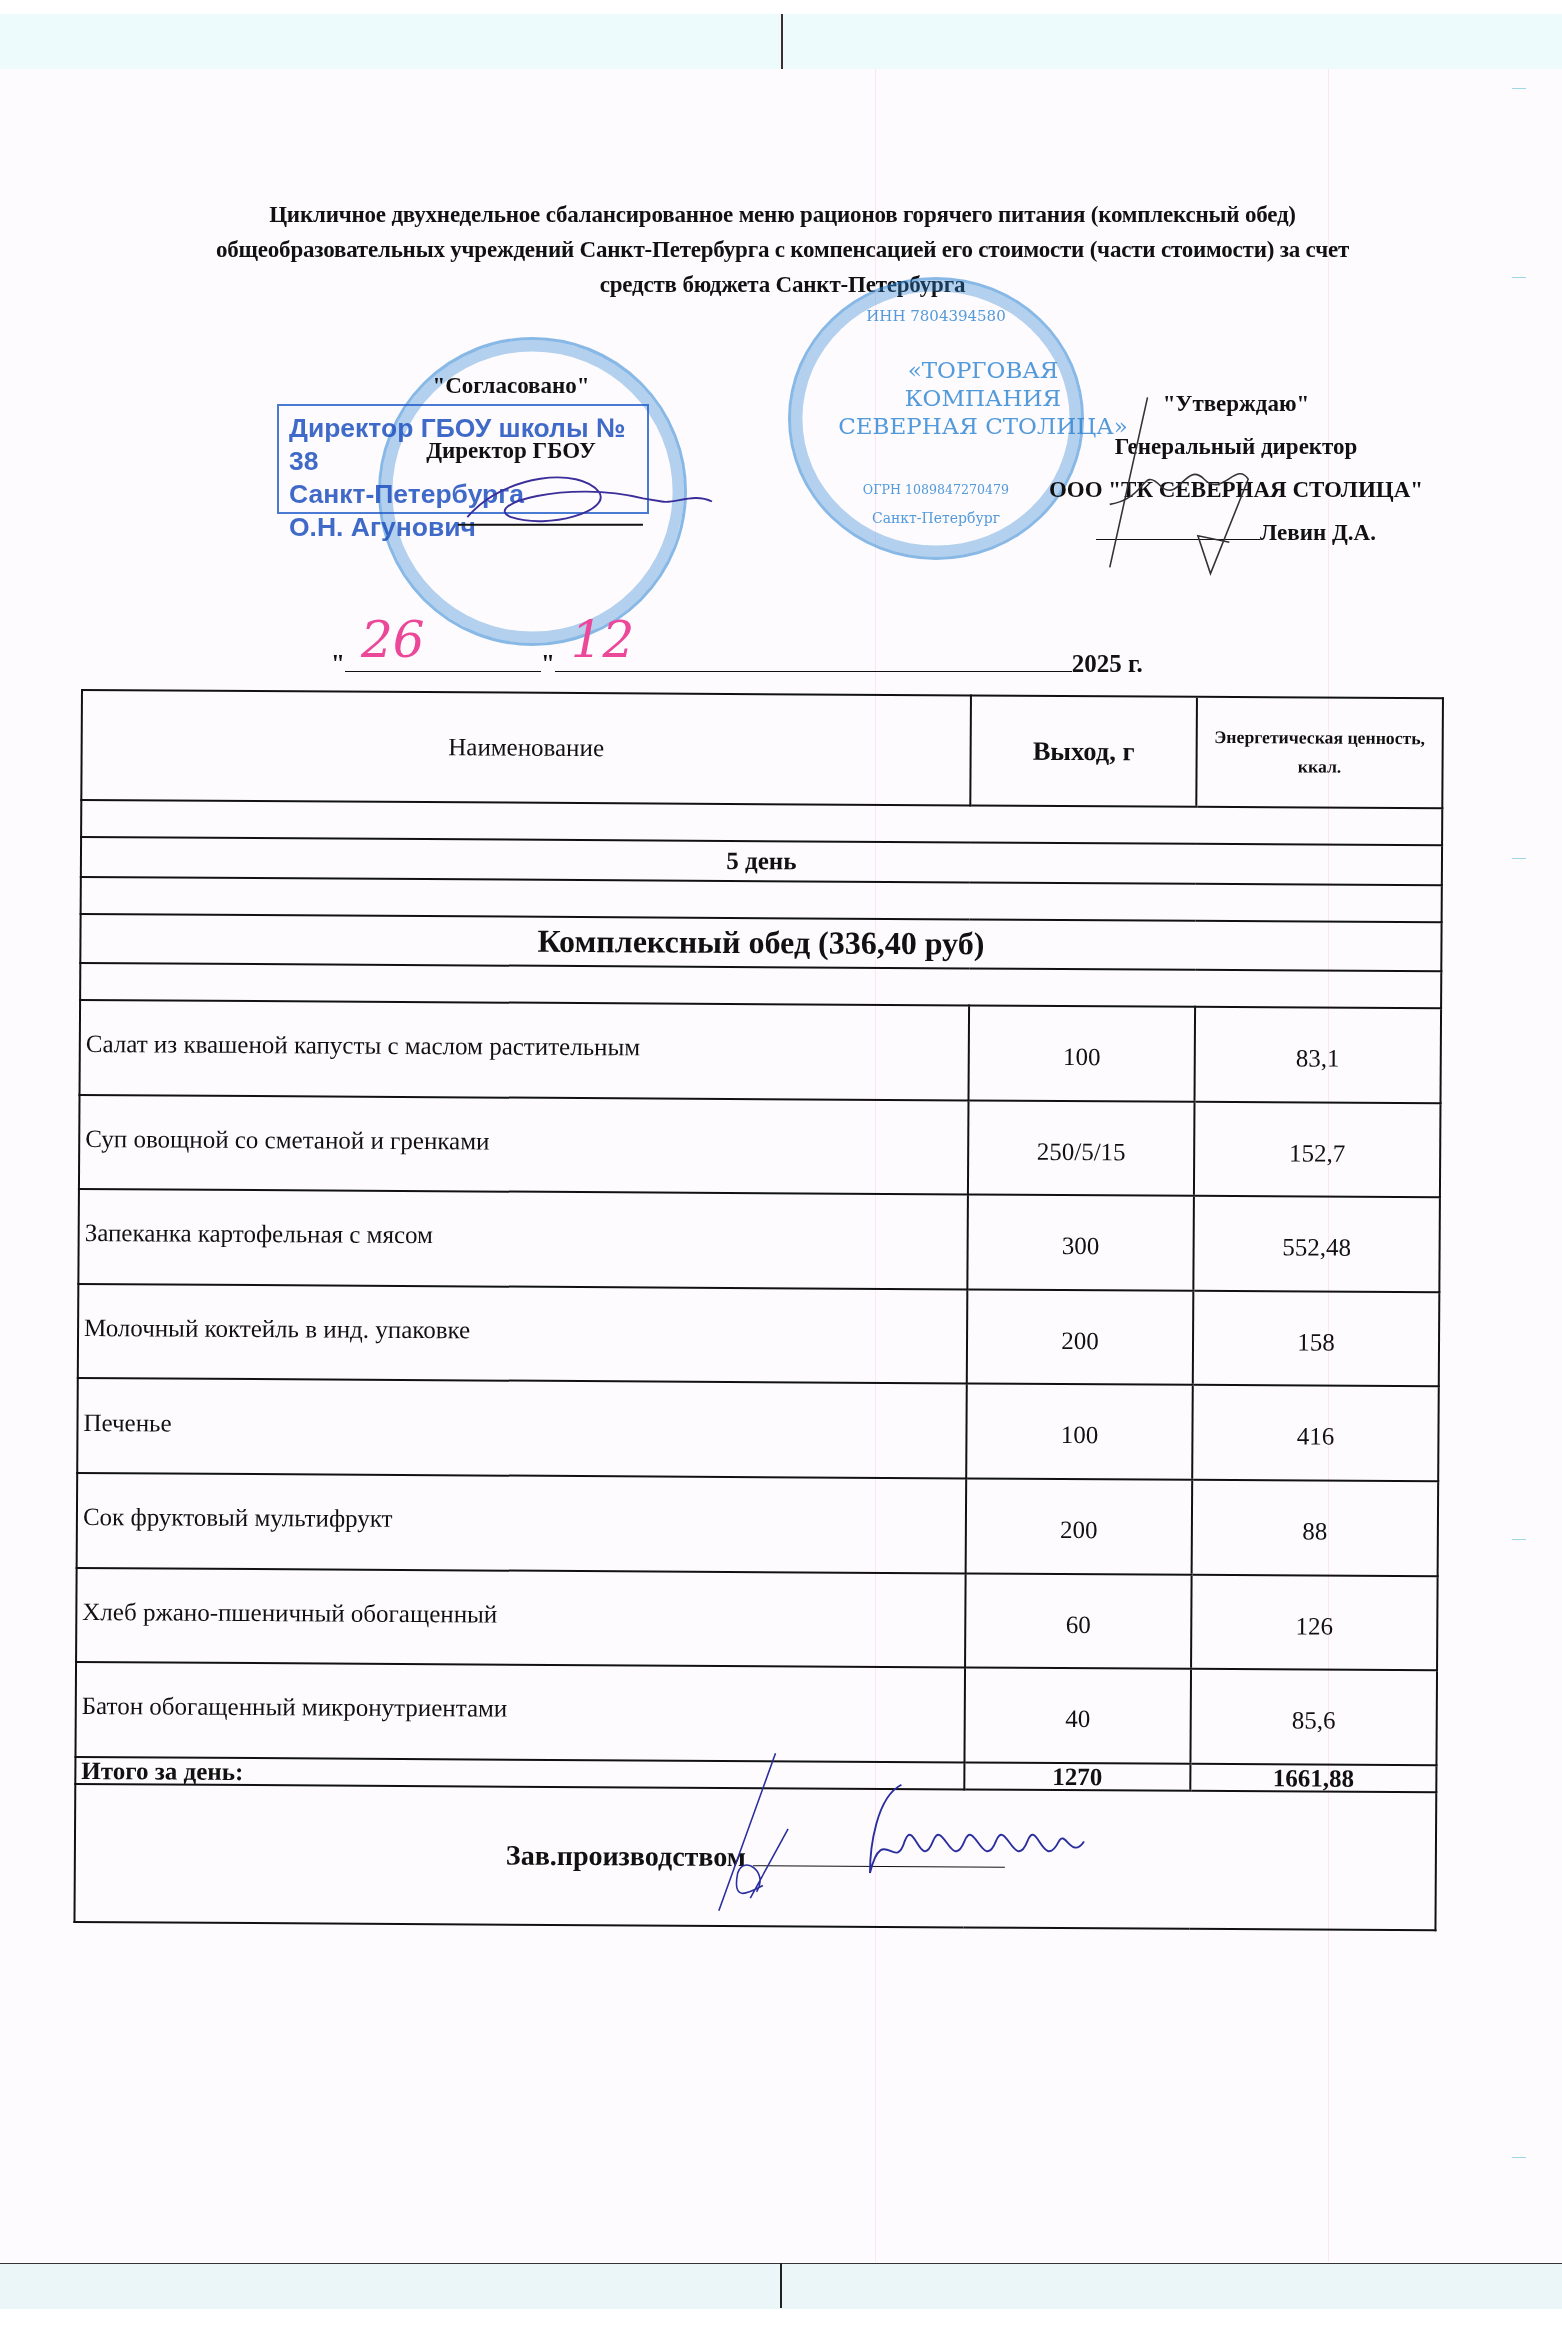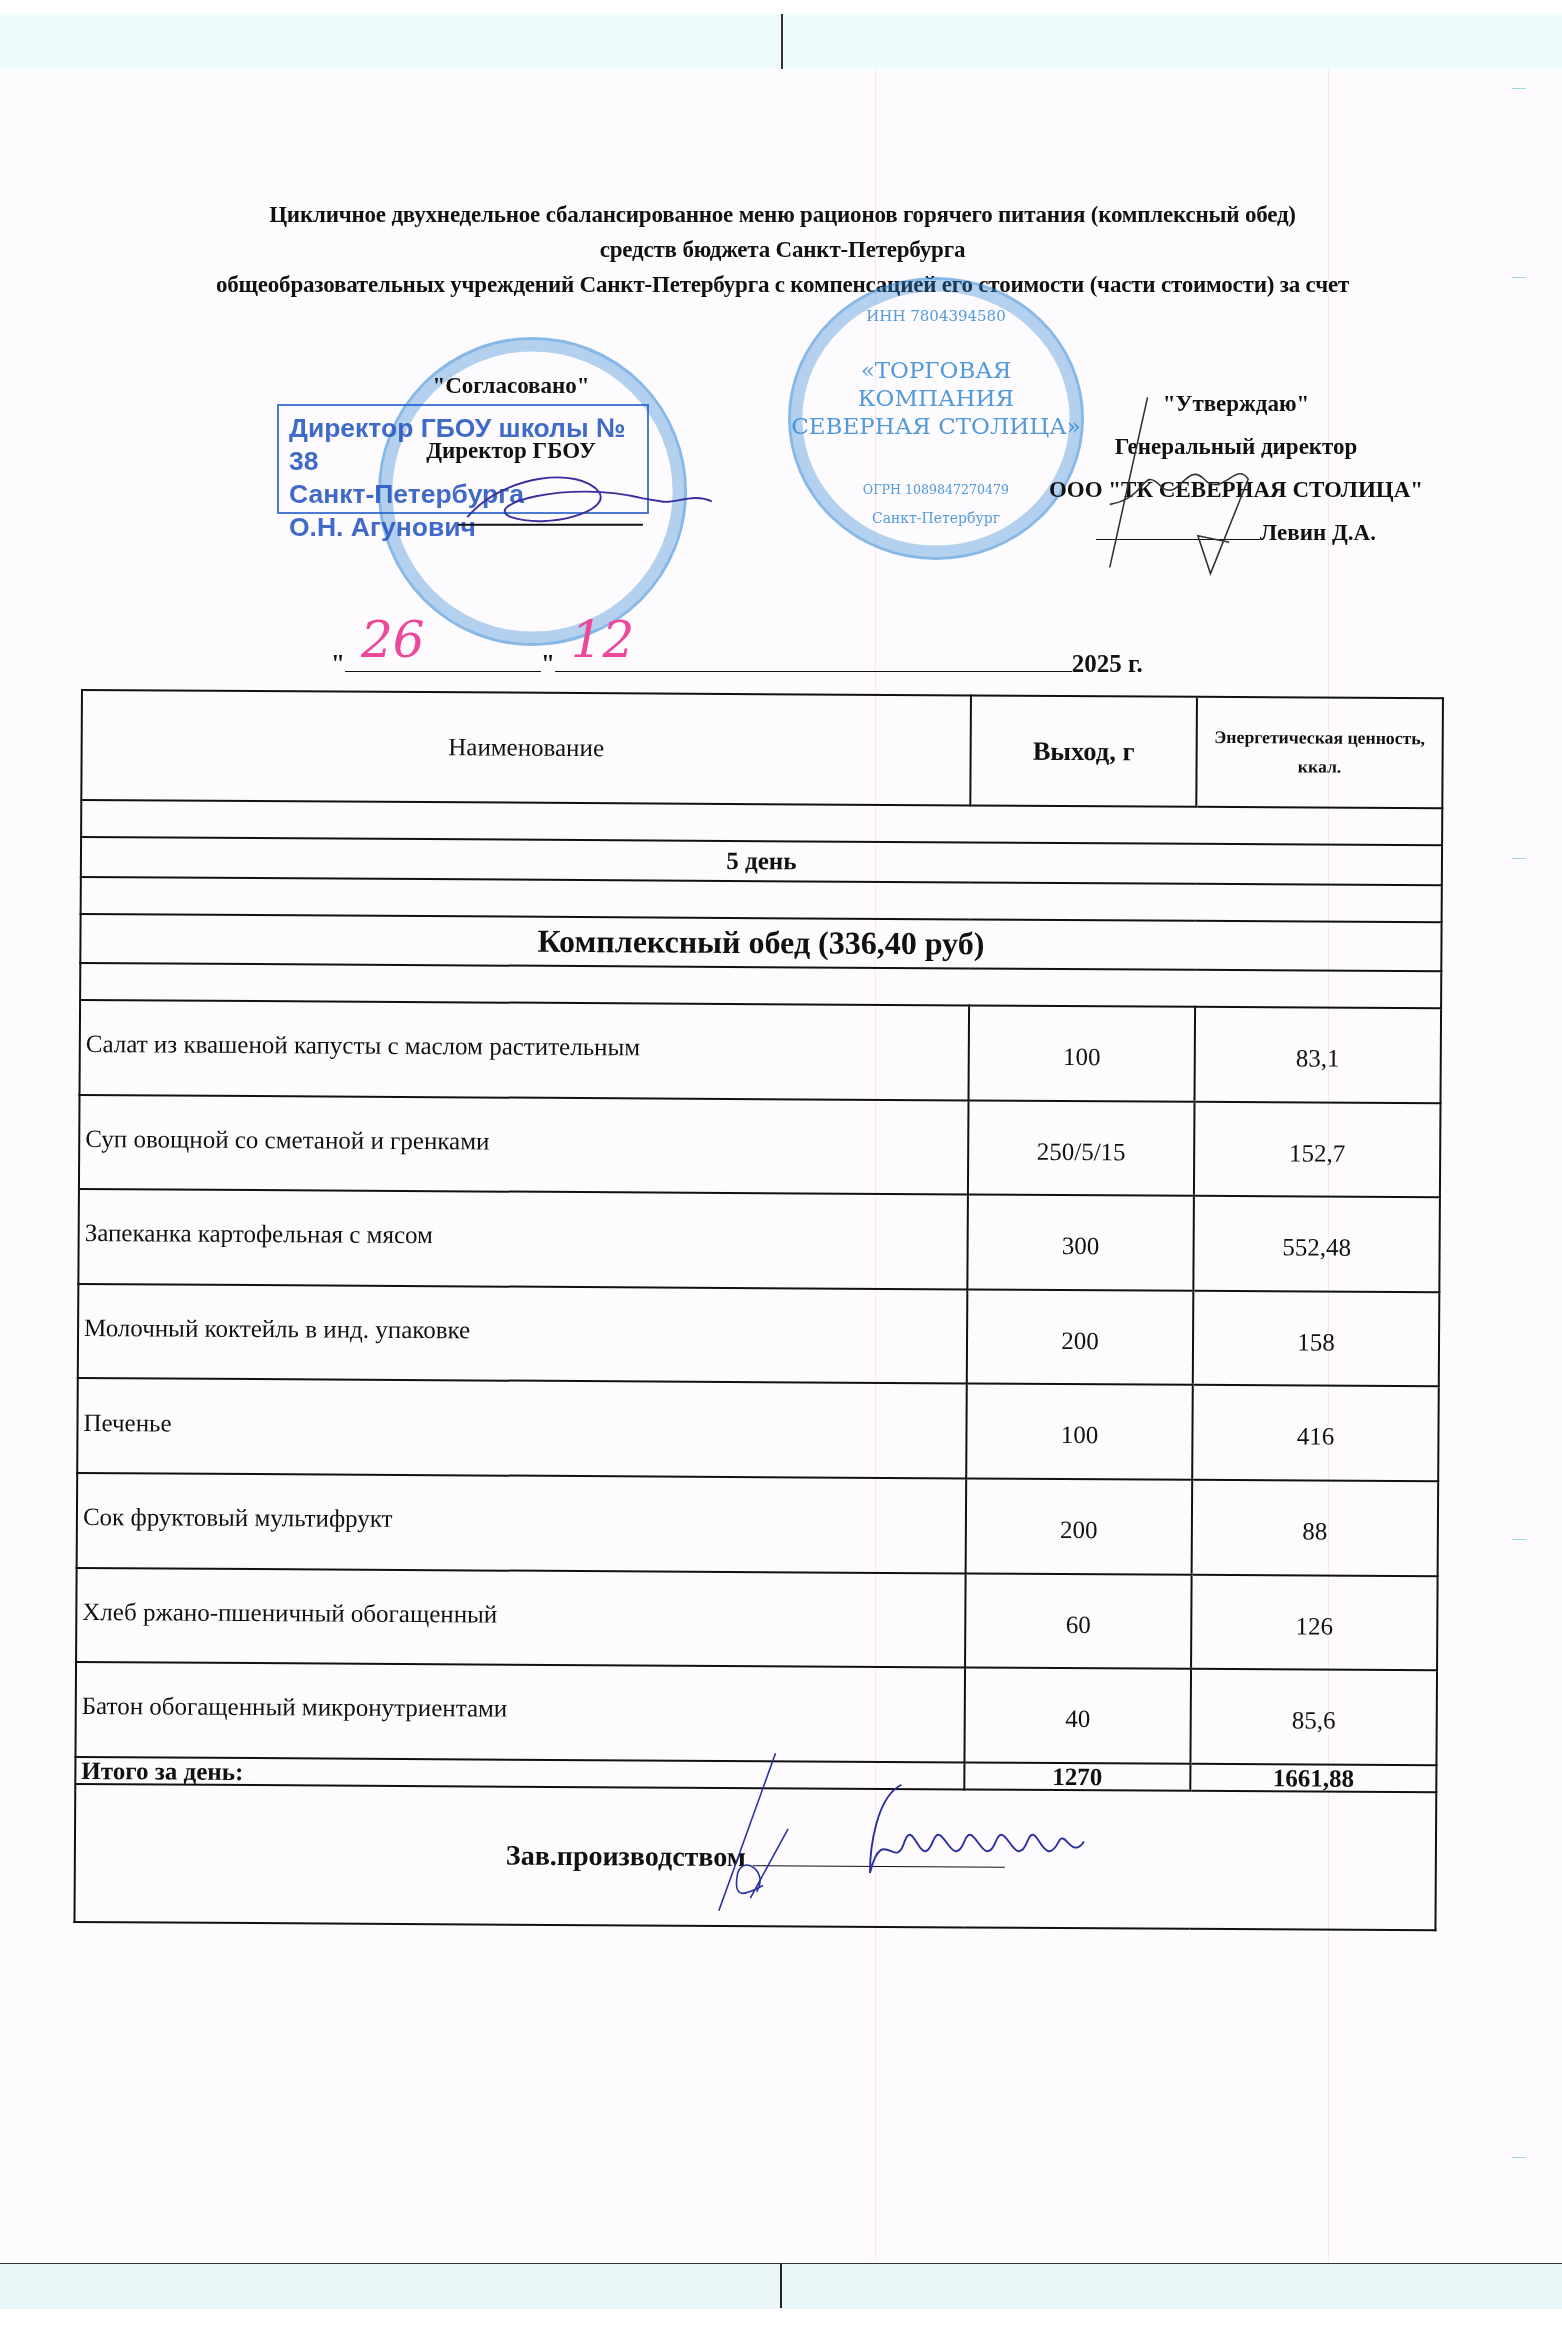--- a/index.html
+++ b/index.html
@@ -27,21 +27,21 @@
     position: absolute; border-radius: 50%;
     border: 3.2px solid rgba(40,130,210,0.55);
     box-shadow: inset 0 0 0 8.8px rgba(255,255,255,0), inset 0 0 0 11.4px rgba(40,130,210,0.35);
   }
   .stamp-left { left: 378px; top: 337px; width: 303px; height: 303px; }
   .stamp-right { left: 788px; top: 277px; width: 290px; height: 277px; }
   .stamp-text {
     position: absolute; left: 0; width: 100%; text-align: center;
     font-family: "DejaVu Serif", serif; color: rgba(40,130,210,0.8);
   }
-  .stamp-right .center-name { top: 76px; font-size: 23px; line-height: 28px; }
+  .stamp-right .center-name { top: 76px; font-size: 23px; line-height: 28px; margin-left: 47px; }
   .stamp-right .inn { top: 27px; font-size: 15px; }
   .stamp-right .ogrn { top: 202px; font-size: 12.6px; }
   .stamp-right .city { top: 230px; font-size: 14px; }
 
   .school-stamp {
     position: absolute; left: 277px; top: 404px; width: 372px; height: 110px;
     border: 2.5px solid rgba(30,90,200,0.8);
     font-family: "Liberation Sans", "DejaVu Sans", sans-serif; font-weight: bold;
     color: rgba(30,80,190,0.85); font-size: 26.5px; line-height: 33px; padding: 6.3px 10px; box-sizing: border-box;
   }
@@ -92,22 +92,22 @@
 <div class="pink-line" style="left:875px"></div>
 <div class="pink-line" style="left:1328px"></div>
 <div class="margin-mark" style="left:1512px;top:88px"></div>
 <div class="margin-mark" style="left:1512px;top:277px"></div>
 <div class="margin-mark" style="left:1512px;top:858px"></div>
 <div class="margin-mark" style="left:1512px;top:1539px"></div>
 <div class="margin-mark" style="left:1512px;top:2157px"></div>
 
 <div class="title">
   <span>Цикличное двухнедельное сбалансированное меню рационов горячего питания (комплексный обед)</span>
+  <span>общеобразовательных учреждений Санкт-Петербурга с компенсацией его стоимости (части стоимости) за счет</span>
   <span>средств бюджета Санкт-Петербурга</span>
-  <span>общеобразовательных учреждений Санкт-Петербурга с компенсацией его стоимости (части стоимости) за счет</span>
 </div>
 
 <div class="stamp stamp-left"></div>
 
 <div class="school-stamp">
   <div>Директор ГБОУ школы № 38</div>
   <div>Санкт-Петербурга</div>
   <div>О.Н. Агунович</div>
 </div>
 

